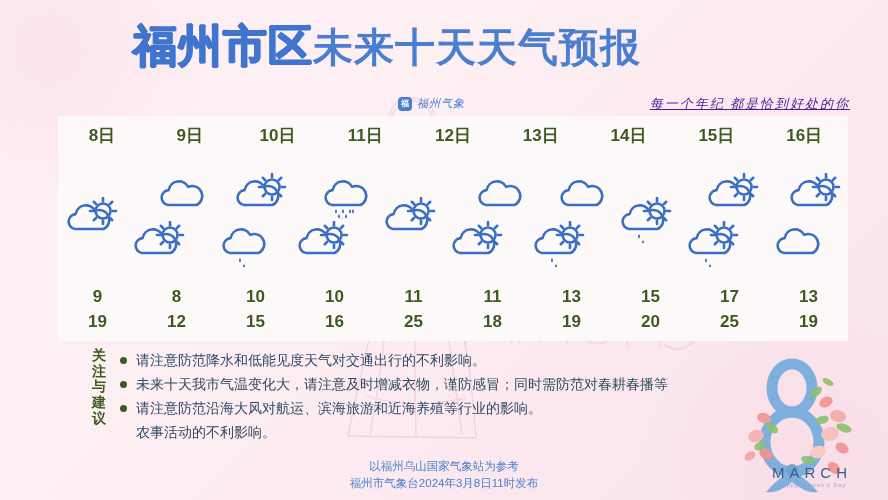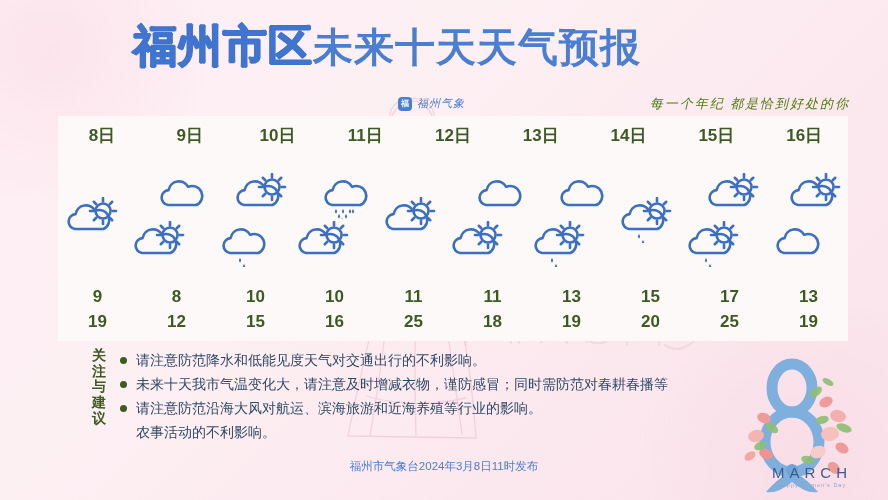--- a/index.html
+++ b/index.html
@@ -18,22 +18,22 @@
   .t-strong{color:#3f74cf;font-size:44px;font-weight:bold;
     text-shadow:1px 0 0 #3f74cf,-1px 0 0 #3f74cf,0 1px 0 #3f74cf,0 -1px 0 #3f74cf;}
   .t-normal{color:#4a7ed2;font-size:40px;font-weight:bold;}
 
   
   .logo-row{position:absolute;left:398px;top:96px;display:flex;align-items:center;gap:5px;z-index:6;}
   .logo-badge{width:14px;height:14px;border-radius:4px;background:#4a7ed2;color:#fff;
     font-size:8px;line-height:14px;text-align:center;font-weight:bold;}
   .logo-text{font-size:11px;color:#4a7ed2;letter-spacing:1px;
     font-family:"Liberation Serif","DejaVu Serif",serif;font-style:italic;}
-  .tagline{position:absolute;right:38px;top:95px;font-size:13px;color:#4d7c0f;letter-spacing:2px;
-    font-family:"Liberation Serif","DejaVu Serif",serif;font-style:italic;z-index:6;white-space:nowrap;}
+  .tagline{position:absolute;right:38px;top:95px;font-size:13px;color:#4c1d95;letter-spacing:2px;
+    font-family:"Liberation Serif","DejaVu Serif",serif;font-style:italic;z-index:6;white-space:nowrap;text-decoration:underline;}
 
   
   .decor-woman{position:absolute;left:320px;top:96px;width:230px;height:360px;opacity:.5;z-index:2;pointer-events:none;}
   .decor-script{position:absolute;left:455px;top:275px;width:300px;height:90px;opacity:.55;z-index:2;pointer-events:none;}
 
   
   .card{position:absolute;left:58px;top:116px;width:790px;height:225px;background:#fdf9f9;z-index:3;}
 
   .dates{position:absolute;left:58px;top:124px;width:790px;height:30px;display:flex;z-index:5;}
   .dates>div{flex:1;text-align:center;font-size:17px;font-weight:bold;color:#3d5a22;}
@@ -402,20 +402,21 @@
   <div class="adv-label">关注与建议</div>
   <ul class="adv-list" id="adv-list">
       <li>请注意防范降水和低能见度天气对交通出行的不利影响。</li>
       <li>未来十天我市气温变化大，请注意及时增减衣物，谨防感冒；同时需防范对春耕春播等</li>
       <li>请注意防范沿海大风对航运、滨海旅游和近海养殖等行业的影响。</li>
       <li class="nodot">农事活动的不利影响。</li>
     </ul>
 </div>
 
 <div class="footer">
+  <div>以福州乌山国家气象站为参考</div>
   <div>福州市气象台2024年3月8日11时发布</div>
 </div>
 
 <svg class="ribbon" viewBox="0 0 150 148">
   <g fill="none" stroke="#7fb0dd" stroke-width="11" stroke-linecap="round">
     <ellipse cx="62" cy="32" rx="20" ry="24"></ellipse>
     <ellipse cx="62" cy="86" rx="27" ry="30"></ellipse>
   </g>
   <path d="M62 114 q-16 10 -26 22 q12 2 26 -10 q14 12 26 10 q-10 -12 -26 -22z" fill="#7fb0dd"></path>
   <circle cx="62" cy="114" r="6" fill="#6fa4d6"></circle>

